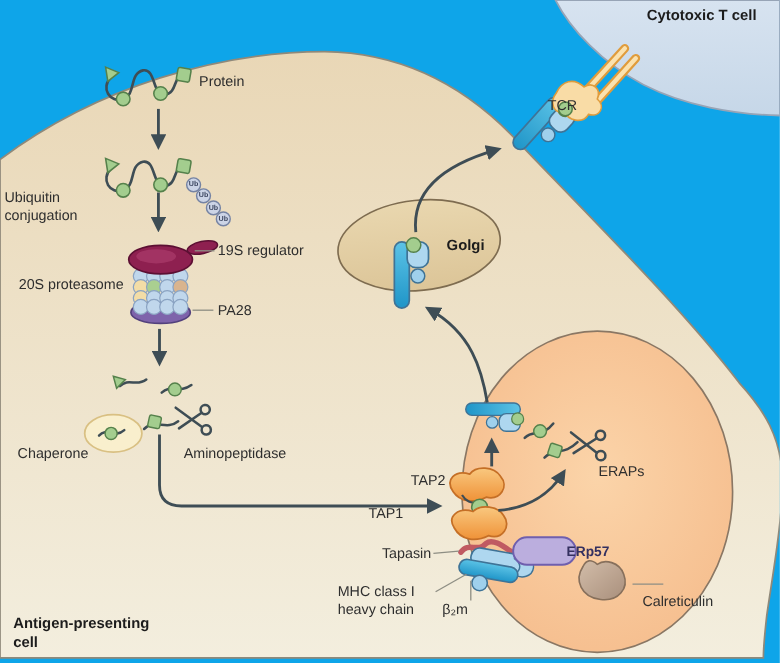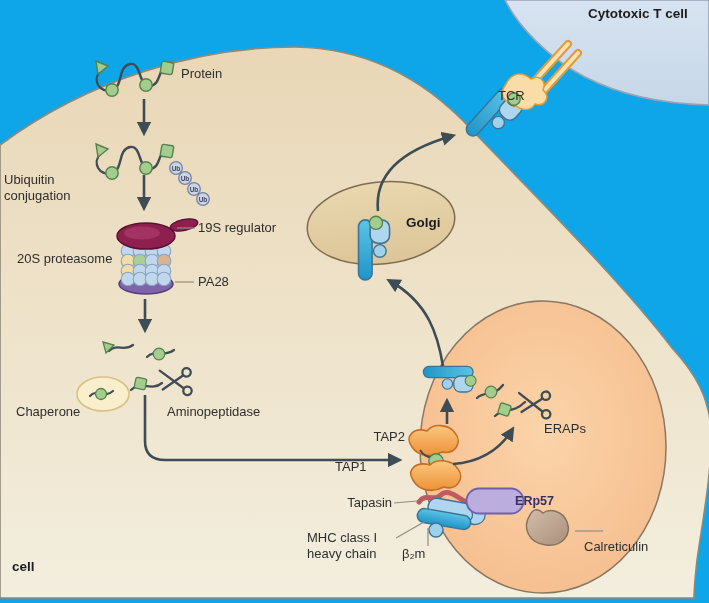--- a/index.html
+++ b/index.html
@@ -222,20 +222,21 @@
 <div class="lbl" style="left:335px;top:459px;width:70px;text-align:left;">TAP1</div>
 <div class="lbl" style="left:305px;top:495px;width:87px;text-align:right;">Tapasin</div>
 <div class="lbl" style="left:307px;top:530px;">
   <span class="ln">MHC class I</span>
   <span class="ln">heavy chain</span>
 </div>
 <div class="lbl" style="left:402px;top:546px;">β₂m</div>
 <div class="erp">ERp57</div>
 <div class="lbl" style="left:584px;top:523px;margin-top:16px;">Calreticulin</div>
 <div class="lbl b" style="left:12px;top:558px;">
+  <span class="ln">Antigen-presenting</span>
   <span class="ln">cell</span>
 </div>
 <div class="ub" style="left:176px;top:168px;">Ub</div>
 <div class="ub" style="left:185px;top:178px;">Ub</div>
 <div class="ub" style="left:194px;top:189px;">Ub</div>
 <div class="ub" style="left:203px;top:199px;">Ub</div>
 
 </div>
 
 </body></html>

